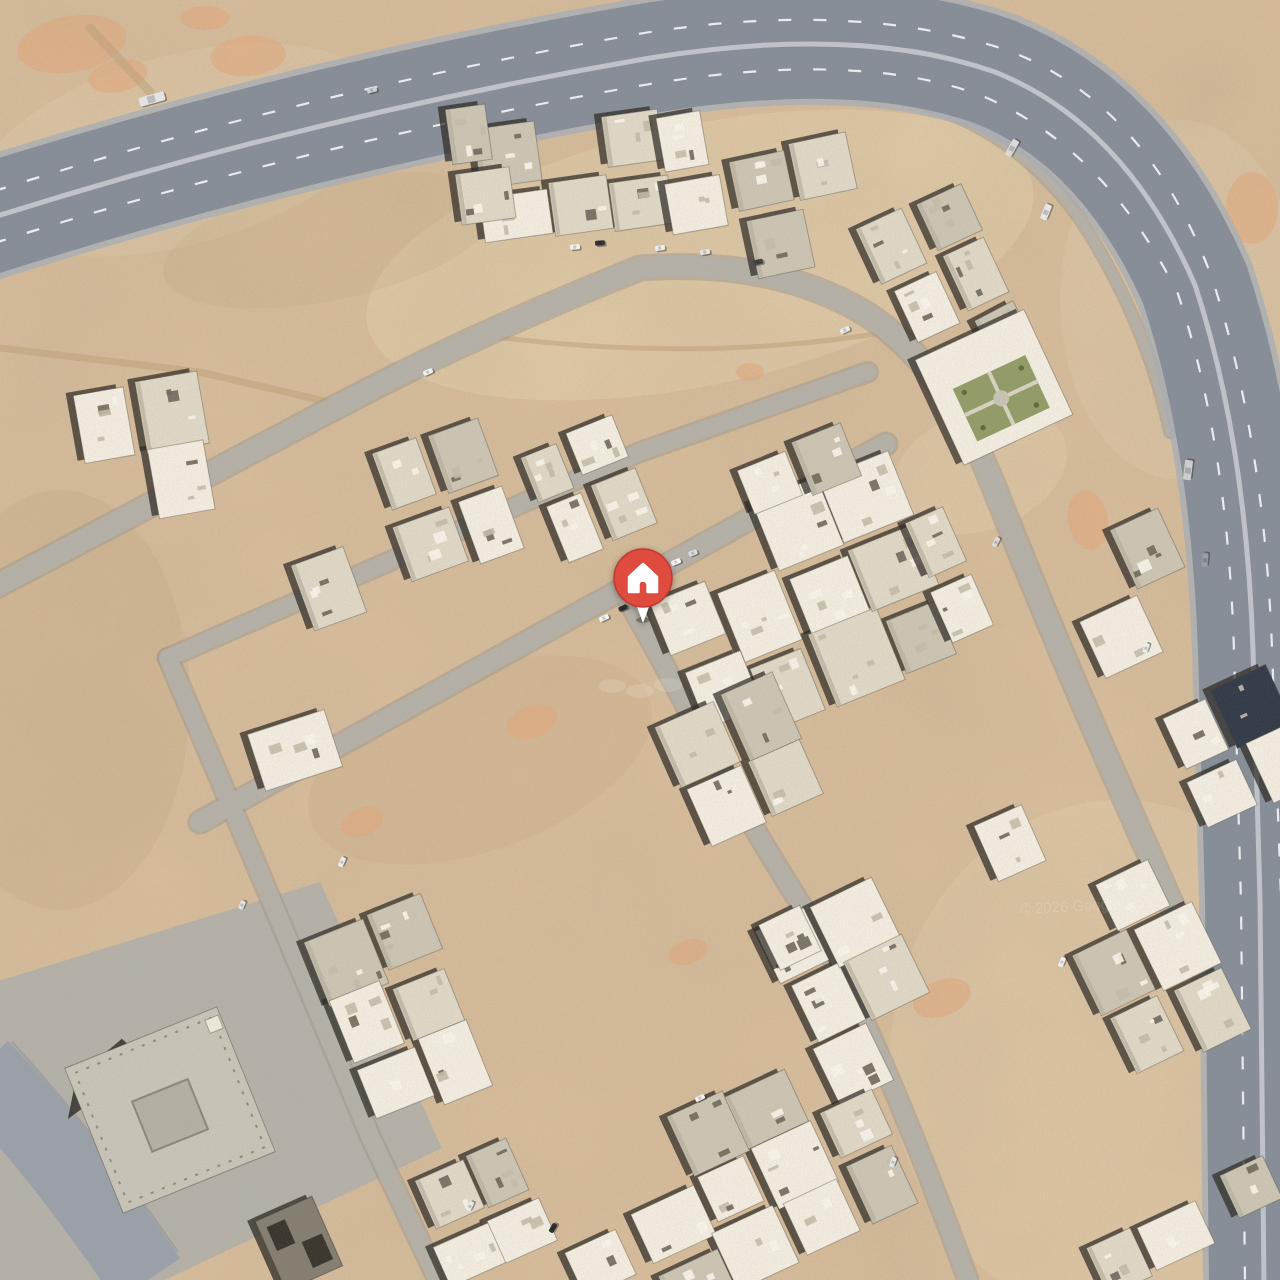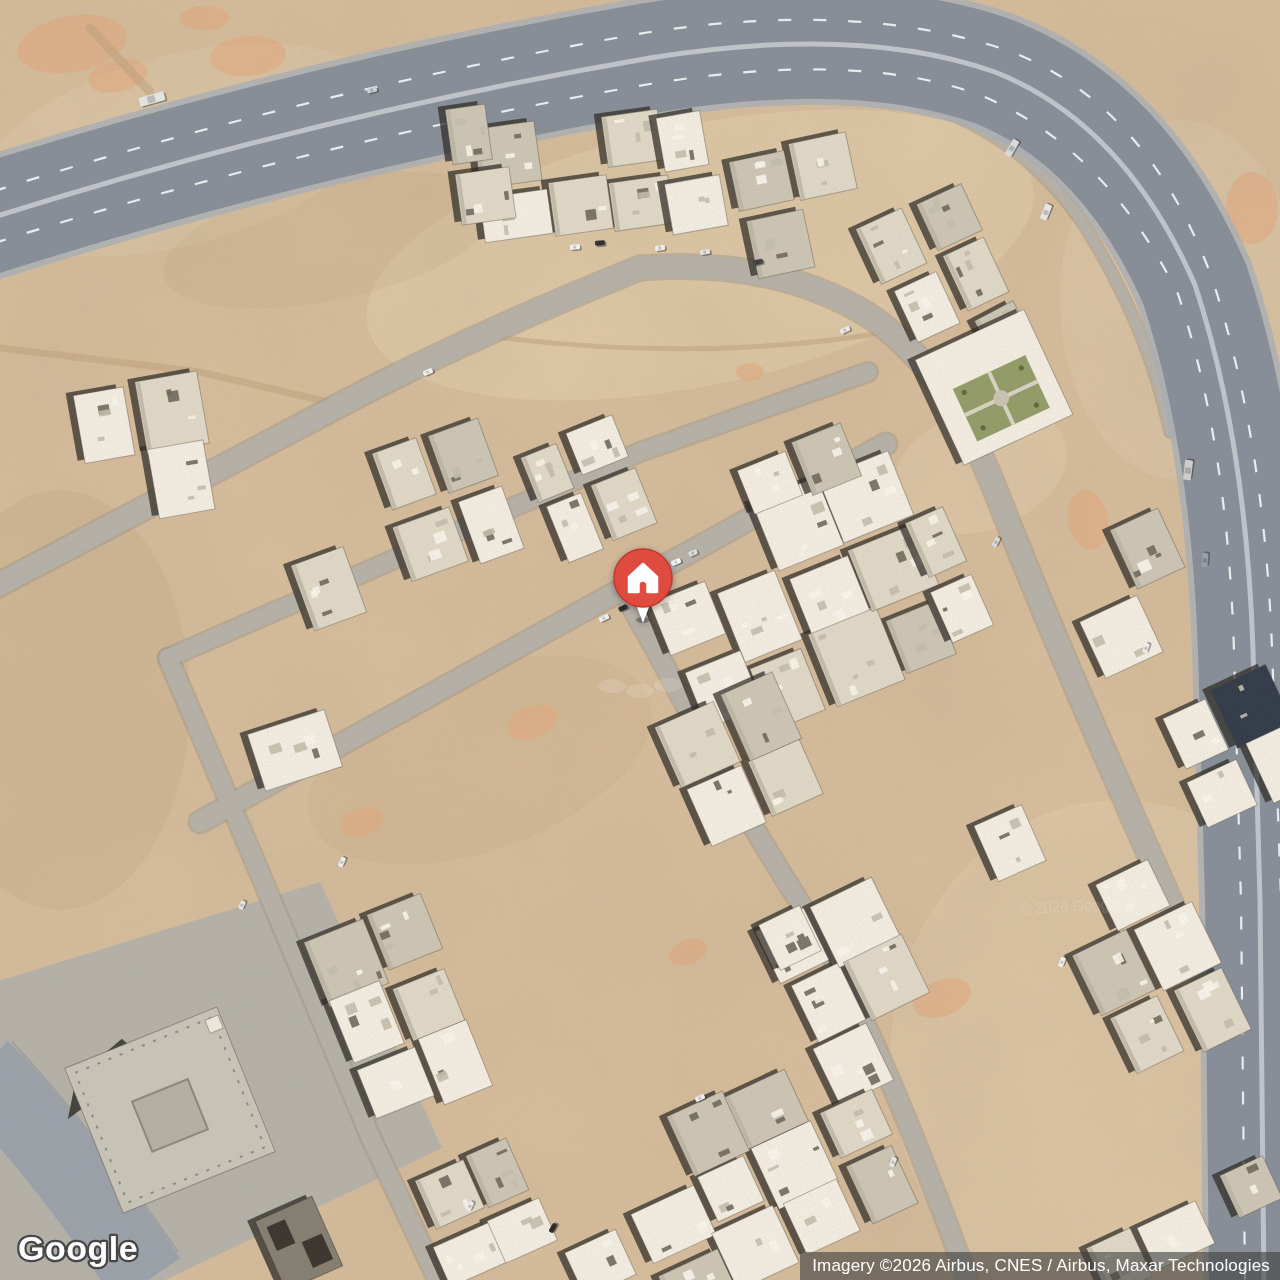--- a/index.html
+++ b/index.html
@@ -836,21 +836,15 @@
 
   <div class="pin-wrap" id="pin" style="left: 611px; top: 547px;">
     <svg width="64" height="78" viewBox="0 0 64 78" xmlns="http://www.w3.org/2000/svg">
       <ellipse cx="32" cy="73" rx="7" ry="3" fill="#000" opacity="0.28"></ellipse>
       <polygon id="pin-stem" points="23,52 32,76 41,52" fill="#ffffff"></polygon>
       <circle id="pin-circle" cx="32" cy="31" r="29" fill="#DF4B3E" stroke="#c0392e" stroke-width="1.5"></circle>
       <path id="pin-house" d="M32 17 L46 30 L46 45 L36.5 45 L36.5 38 A4.5 4.5 0 0 0 27.5 38 L27.5 45 L18 45 L18 30 Z" stroke-width="2.5" stroke-linejoin="round" fill="#ffffff" stroke="#ffffff"></path>
     </svg>
   </div>
 
-  <div class="logo-wrap">
-    <svg width="240" height="52" viewBox="0 0 240 52" xmlns="http://www.w3.org/2000/svg">
-      <text id="logo-text" x="4" y="38" font-family="Liberation Sans, sans-serif" font-size="34" font-weight="bold" letter-spacing="0.5" paint-order="stroke" stroke-linejoin="round" fill="#ffffff" stroke="#474747" stroke-width="4.5">Google</text>
-    </svg>
-  </div>
 
-  <div class="attribution" id="attribution" style="background: rgba(64, 64, 64, 0.62); color: rgb(255, 255, 255);">Imagery ©2026 Airbus, CNES / Airbus, Maxar Technologies</div>
 
 </div>
 
 </body></html>

